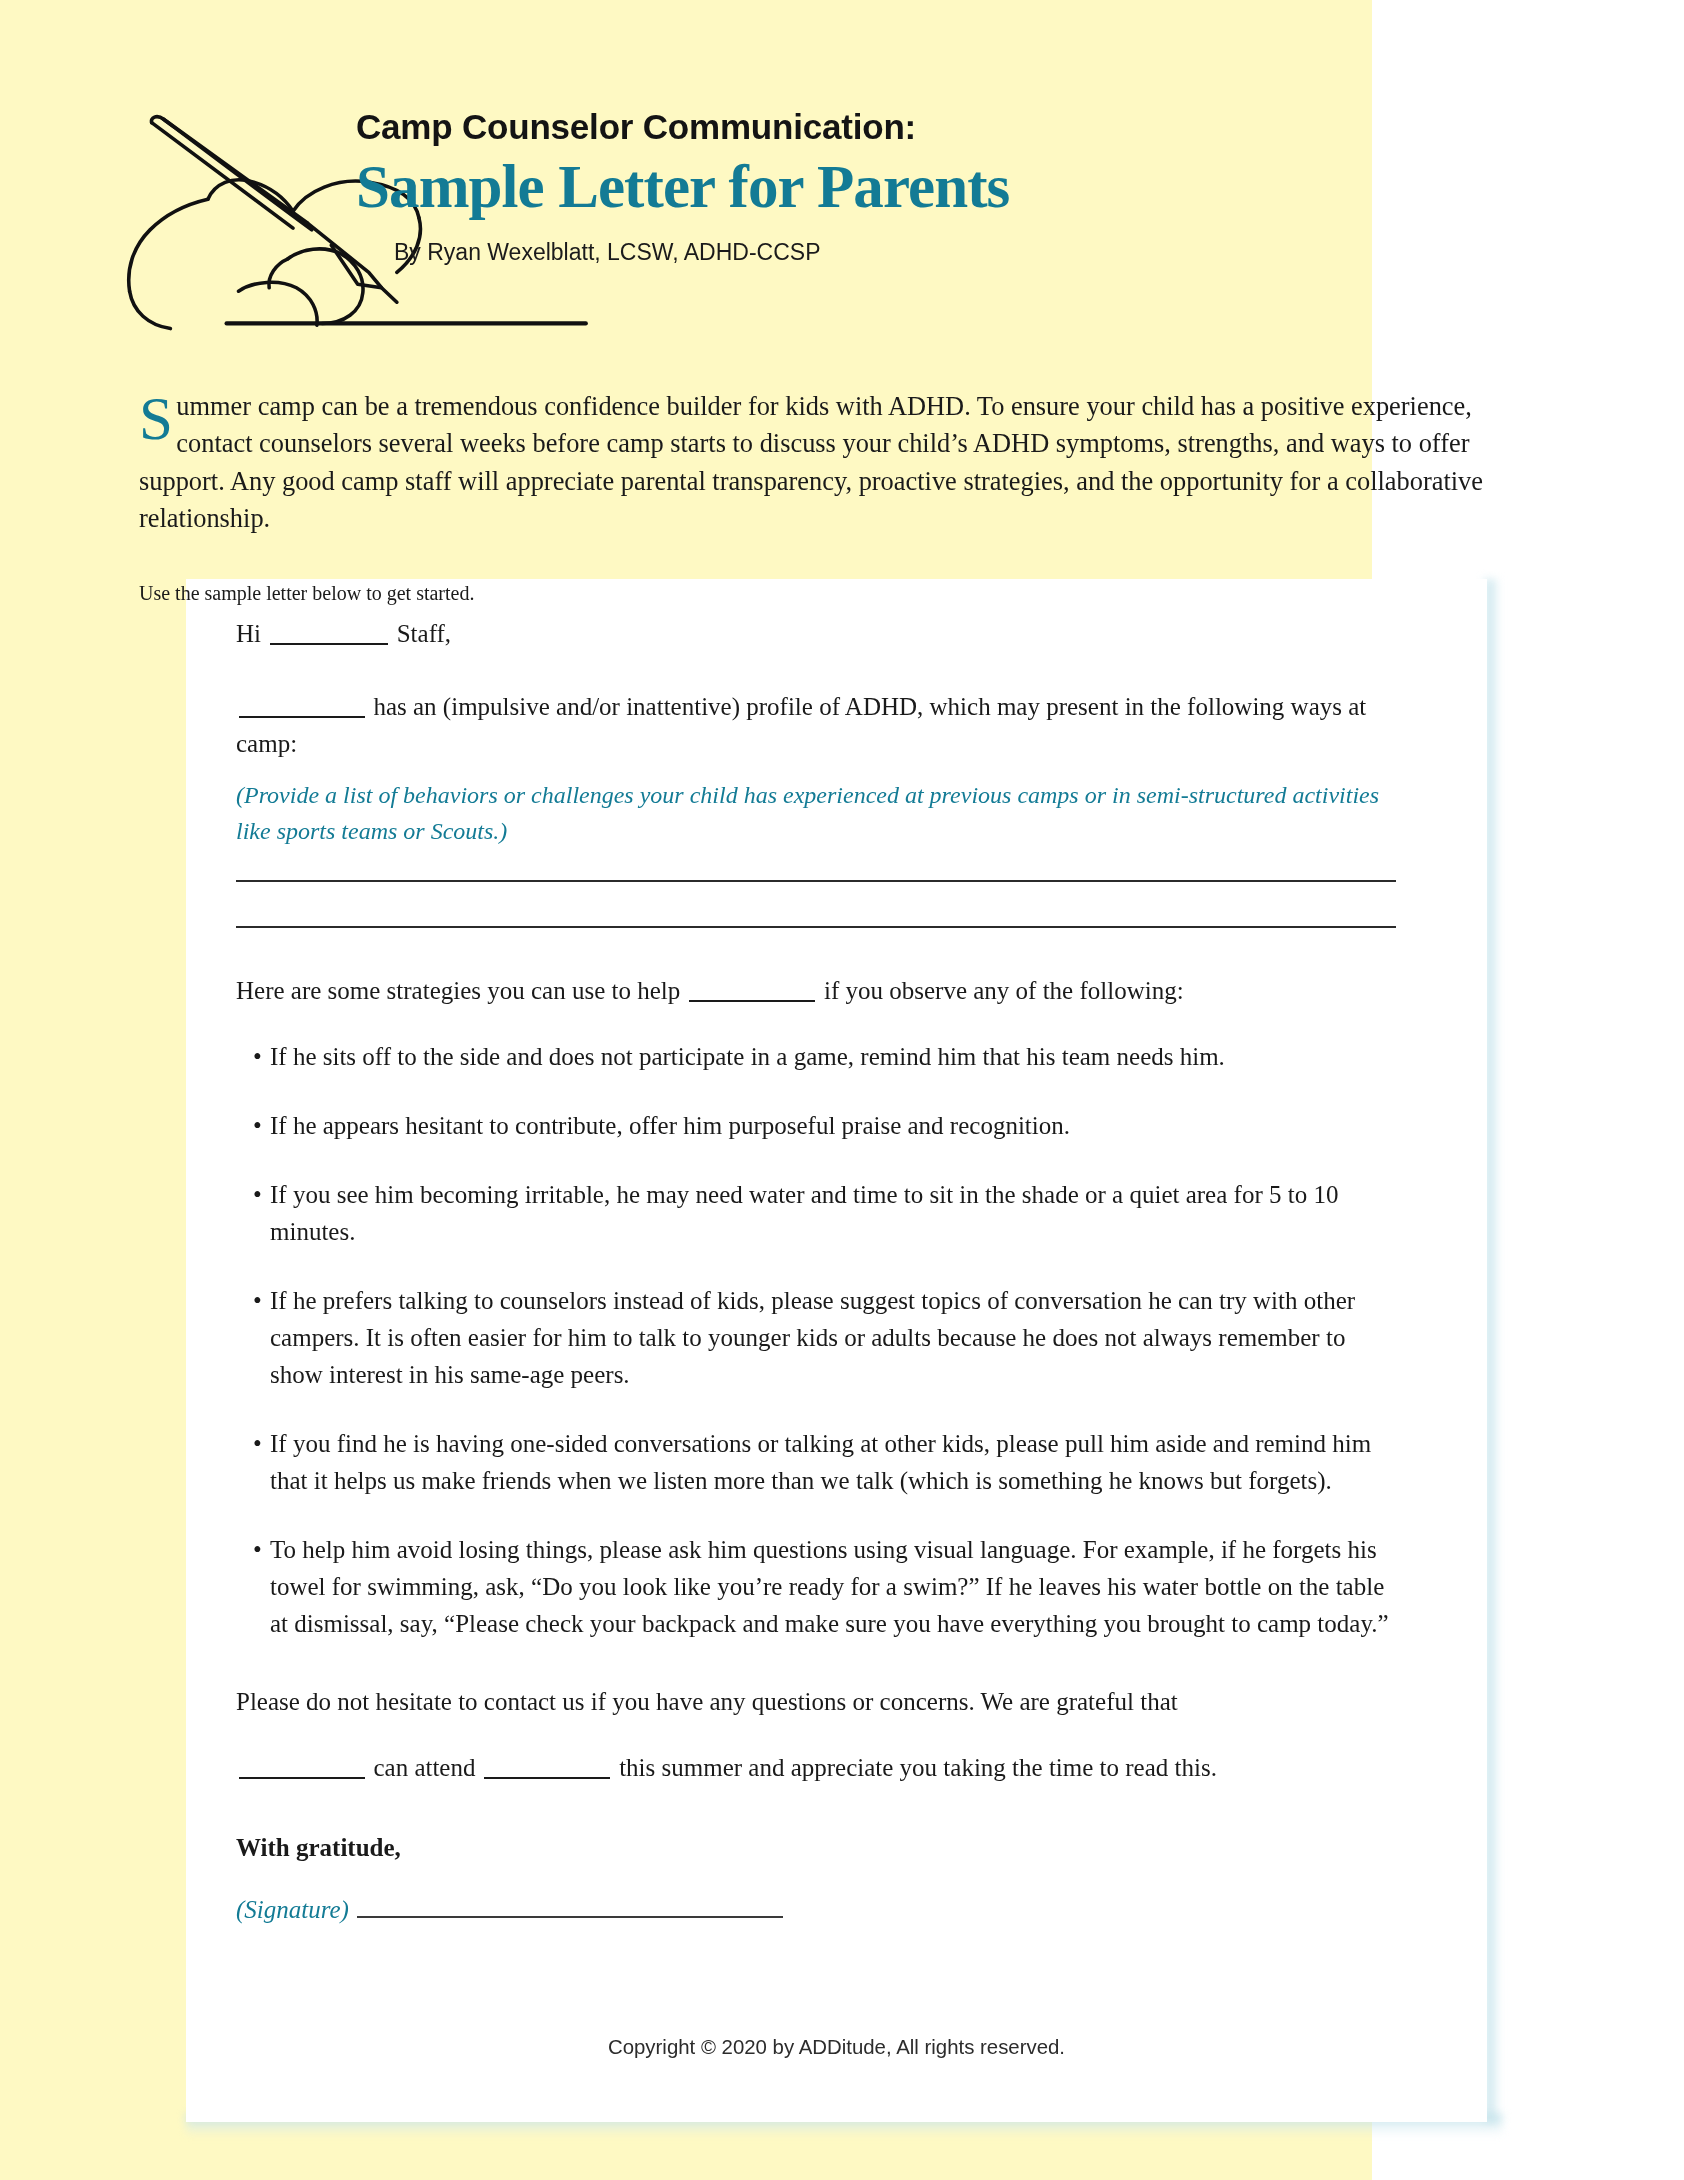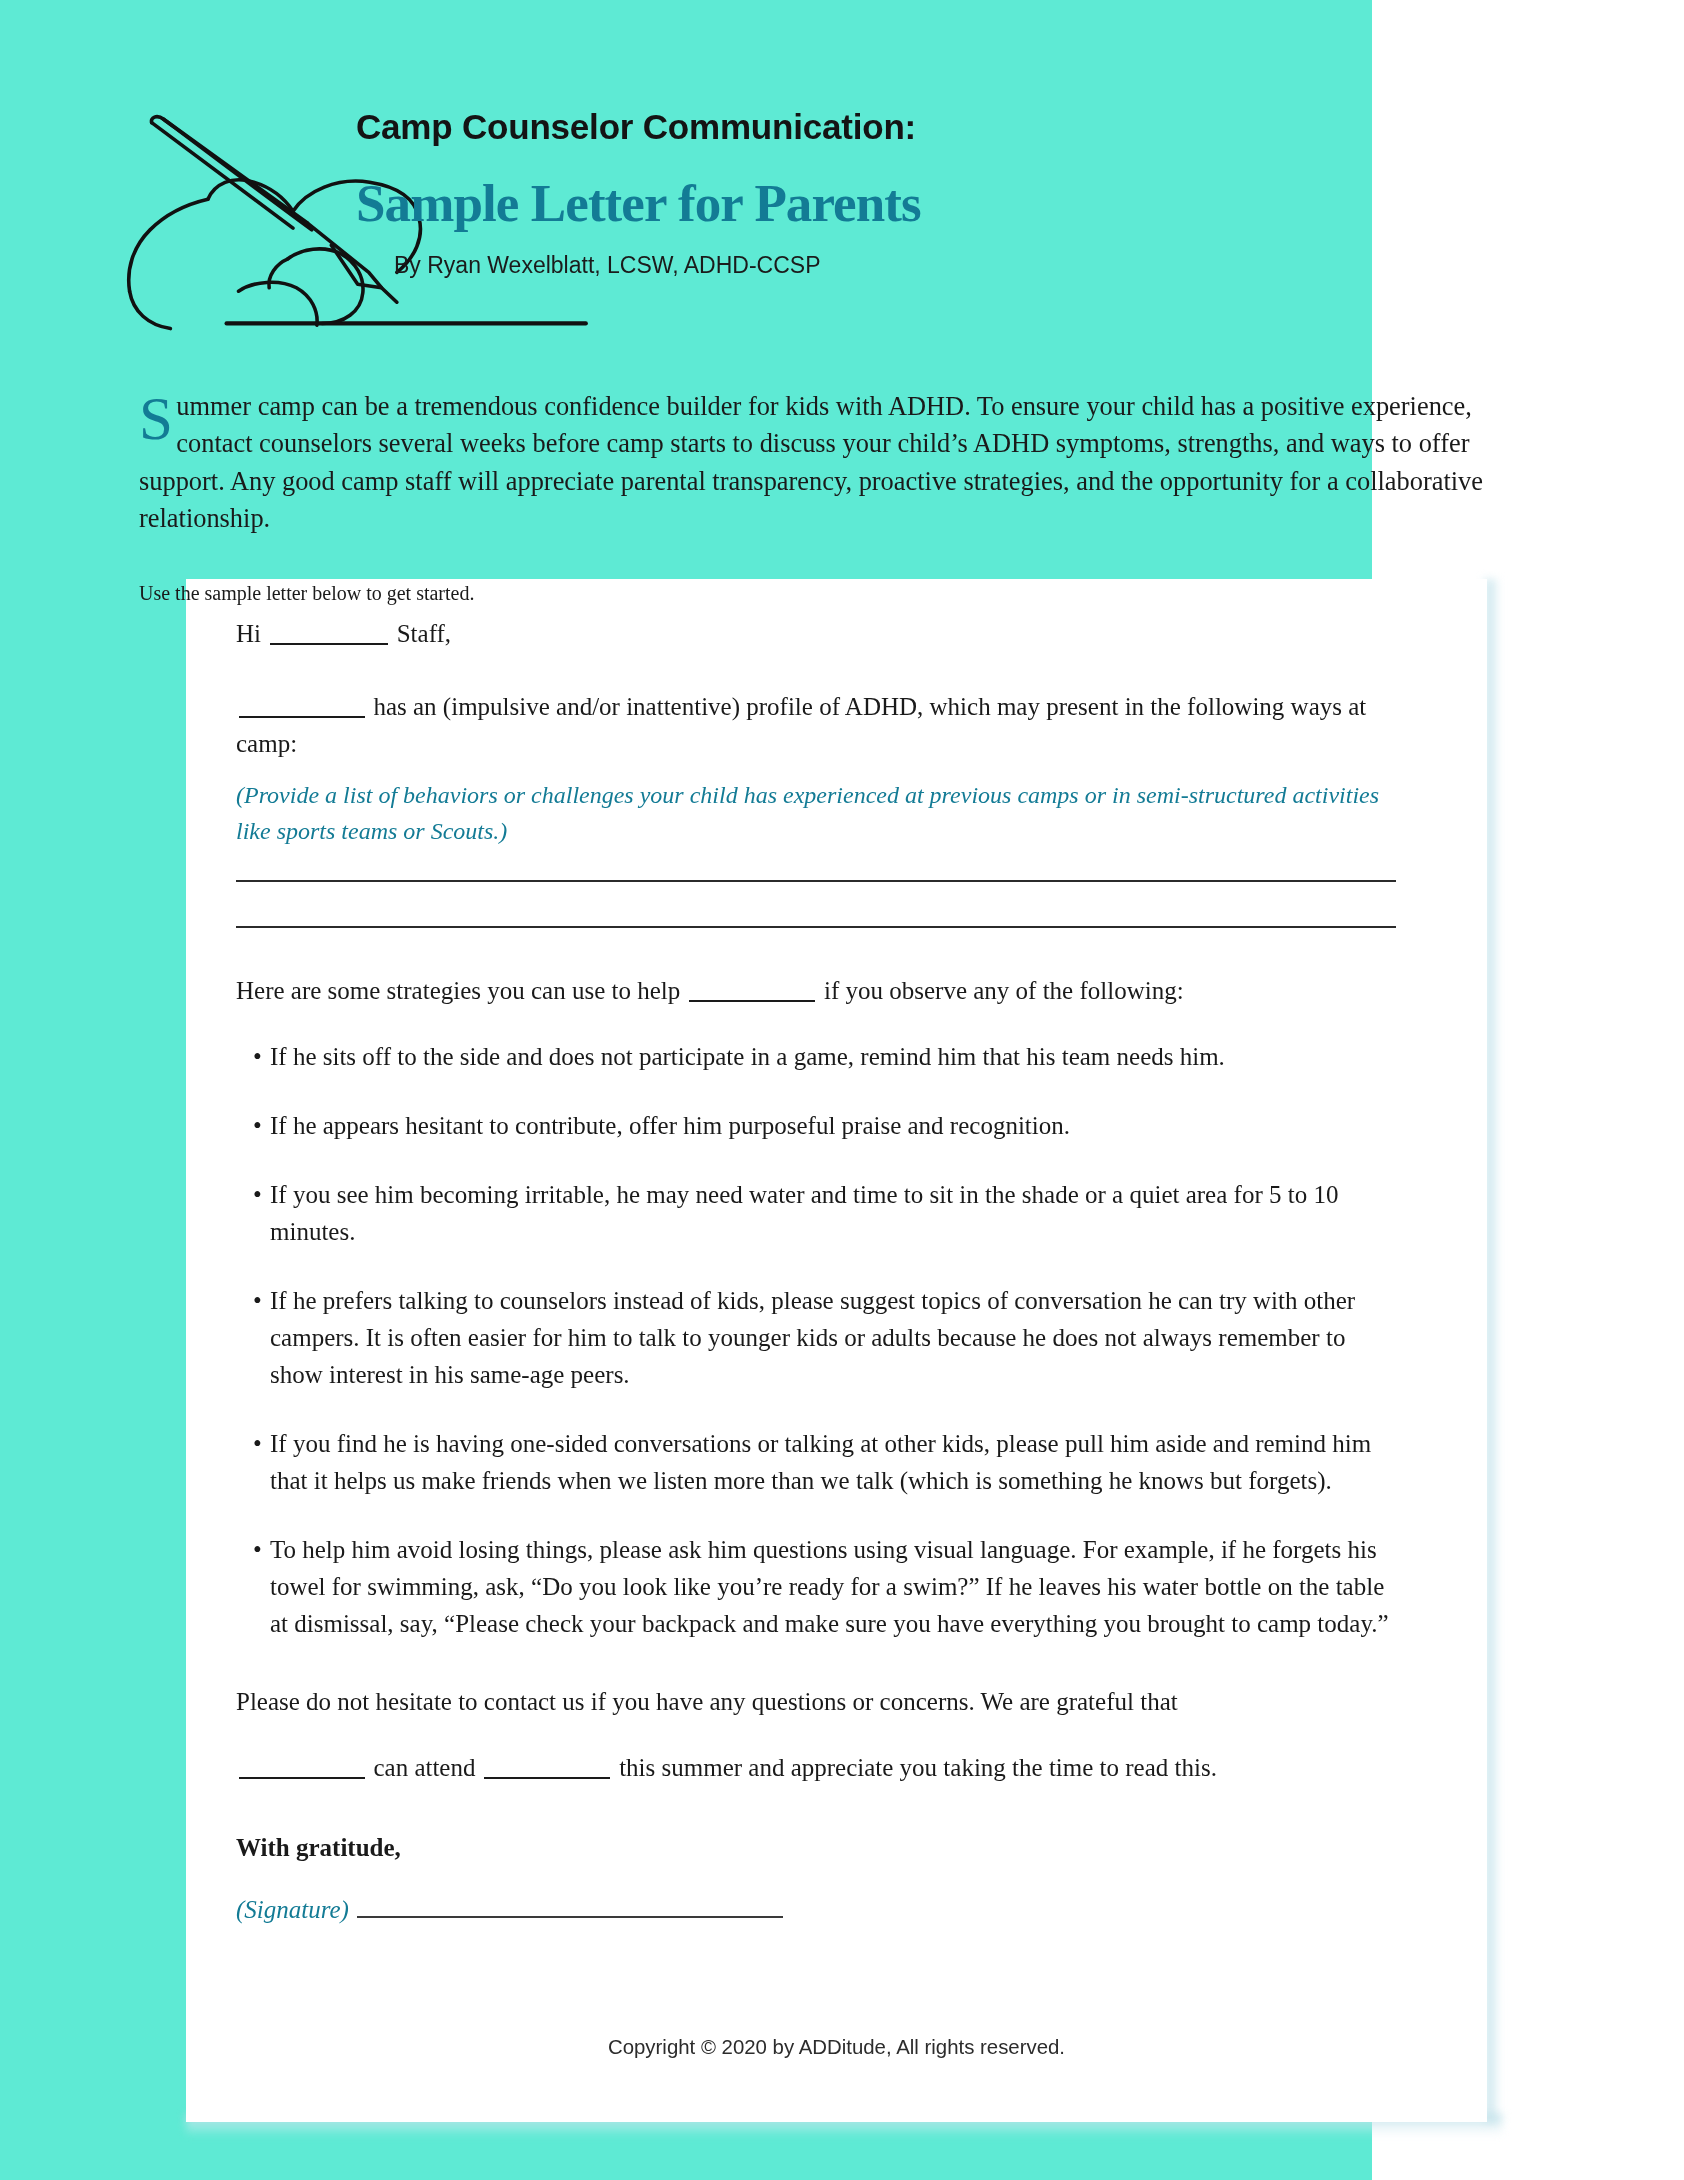--- a/index.html
+++ b/index.html
@@ -17,21 +17,21 @@
     position: relative;
   }
 
   
   #page-card {
     position: absolute;
     left: 0;
     top: 0;
     width: 1372px;
     height: 2181px;
-    background: #5eead4;
+    background: #fef9c3;
   }
   .card-shadow-right {
     position: absolute;
     left: 1482px;
     top: 579px;
     width: 19px;
     height: 1543px;
     background: linear-gradient(to right, rgba(196,226,234,0.0) 0%, rgba(186,222,232,0.85) 35%, rgba(214,236,242,0.35) 75%, rgba(255,255,255,0) 100%);
     filter: blur(4.3px);
   }
@@ -78,24 +78,24 @@
     font-weight: bold;
     font-size: 35px;
     letter-spacing: -0.2px;
     color: #141414;
     line-height: 1.0;
     margin: 0;
   }
   #main-title {
     font-family: "Liberation Serif", serif;
     font-weight: bold;
-    font-size: 53px;
+    font-size: 61px;
     line-height: 1.0;
     color: #137b95;
-    margin: 33px 0 0 0;
+    margin: 12px 0 0 0;
     letter-spacing: -0.9px;
   }
   #byline {
     font-family: Liberation Sans, sans-serif;
     font-size: 23px;
     color: #1b1b1b;
     margin: 22px 0 0 38px;
   }
 
   

